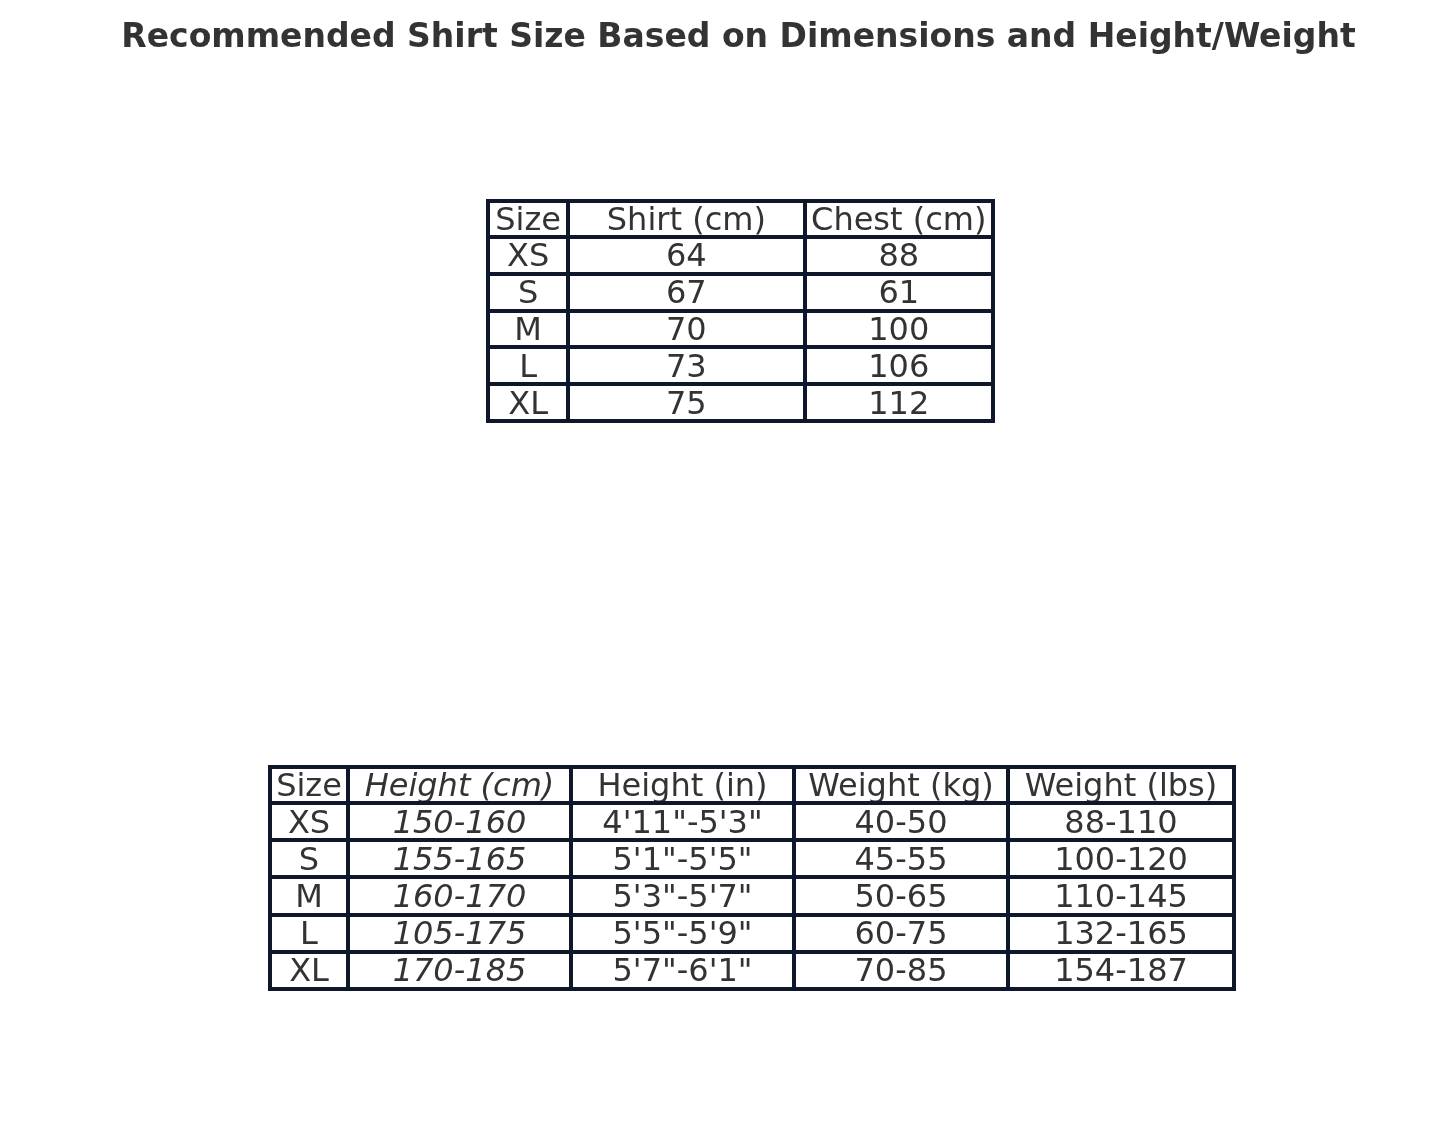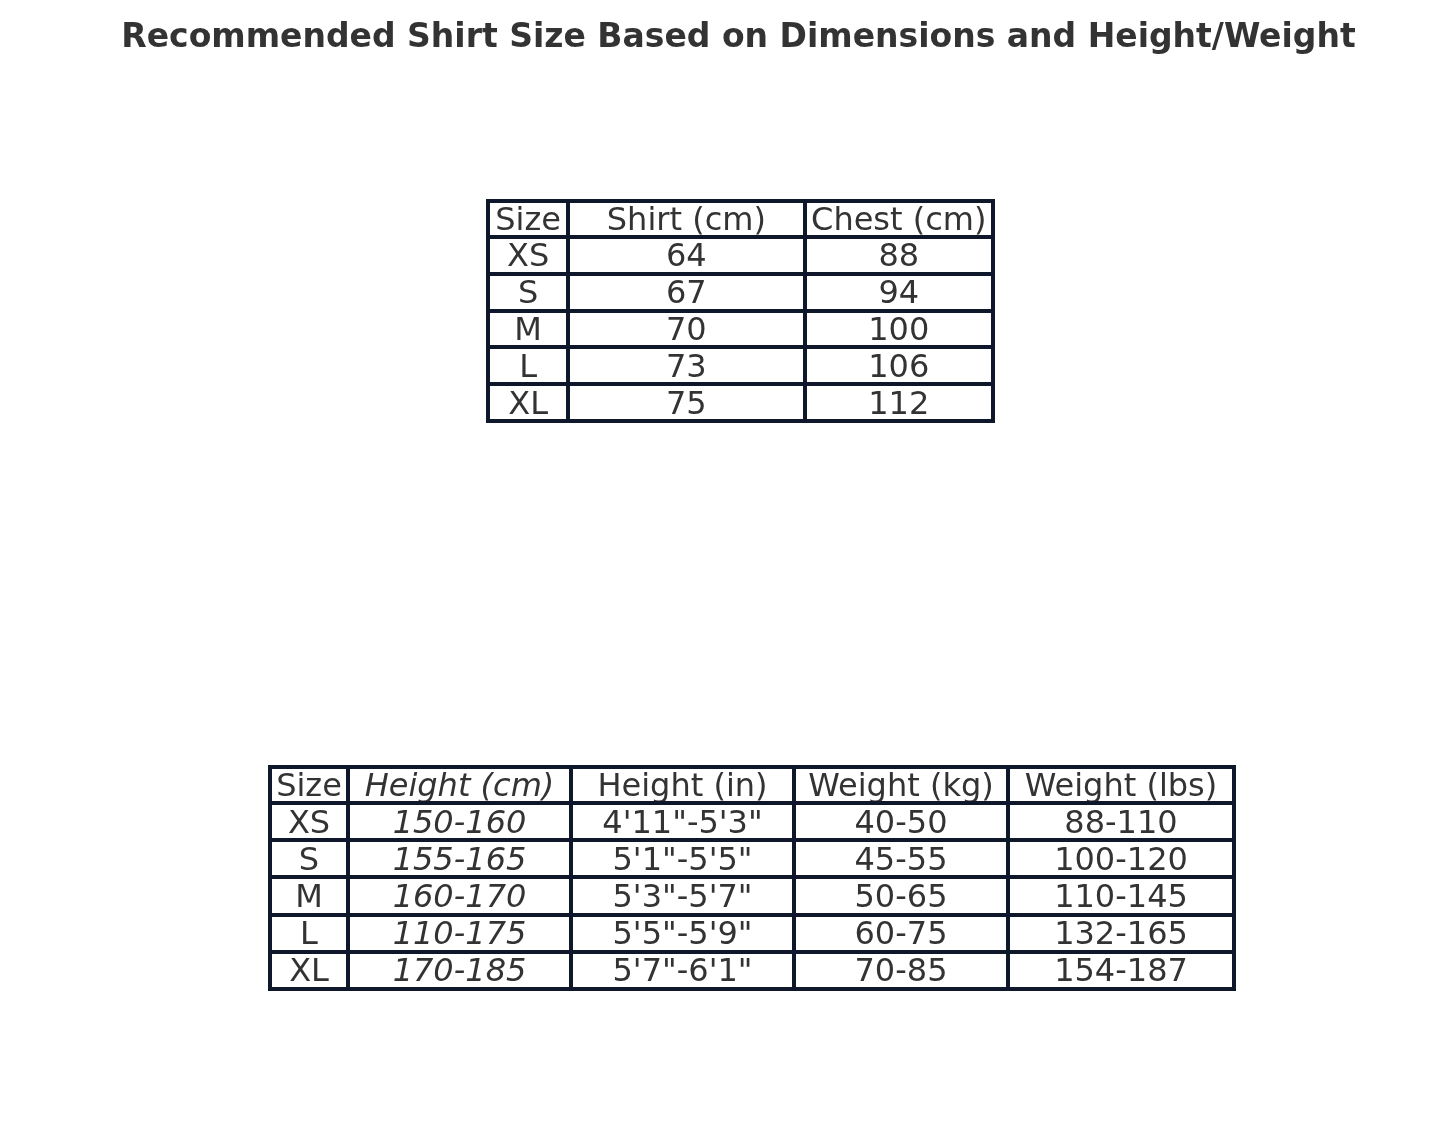--- a/index.html
+++ b/index.html
@@ -86,21 +86,21 @@
       </thead>
       <tbody>
         <tr>
           <td>XS</td>
           <td>64</td>
           <td>88</td>
         </tr>
         <tr>
           <td>S</td>
           <td>67</td>
-          <td>94</td>
+          <td>61</td>
         </tr>
         <tr>
           <td>M</td>
           <td>70</td>
           <td>100</td>
         </tr>
         <tr>
           <td>L</td>
           <td>73</td>
           <td>106</td>
@@ -140,21 +140,21 @@
         </tr>
         <tr>
           <td>M</td>
           <td>160-170</td>
           <td>5'3"-5'7"</td>
           <td>50-65</td>
           <td>110-145</td>
         </tr>
         <tr>
           <td>L</td>
-          <td>110-175</td>
+          <td>105-175</td>
           <td>5'5"-5'9"</td>
           <td>60-75</td>
           <td>132-165</td>
         </tr>
         <tr>
           <td>XL</td>
           <td>170-185</td>
           <td>5'7"-6'1"</td>
           <td>70-85</td>
           <td>154-187</td>

